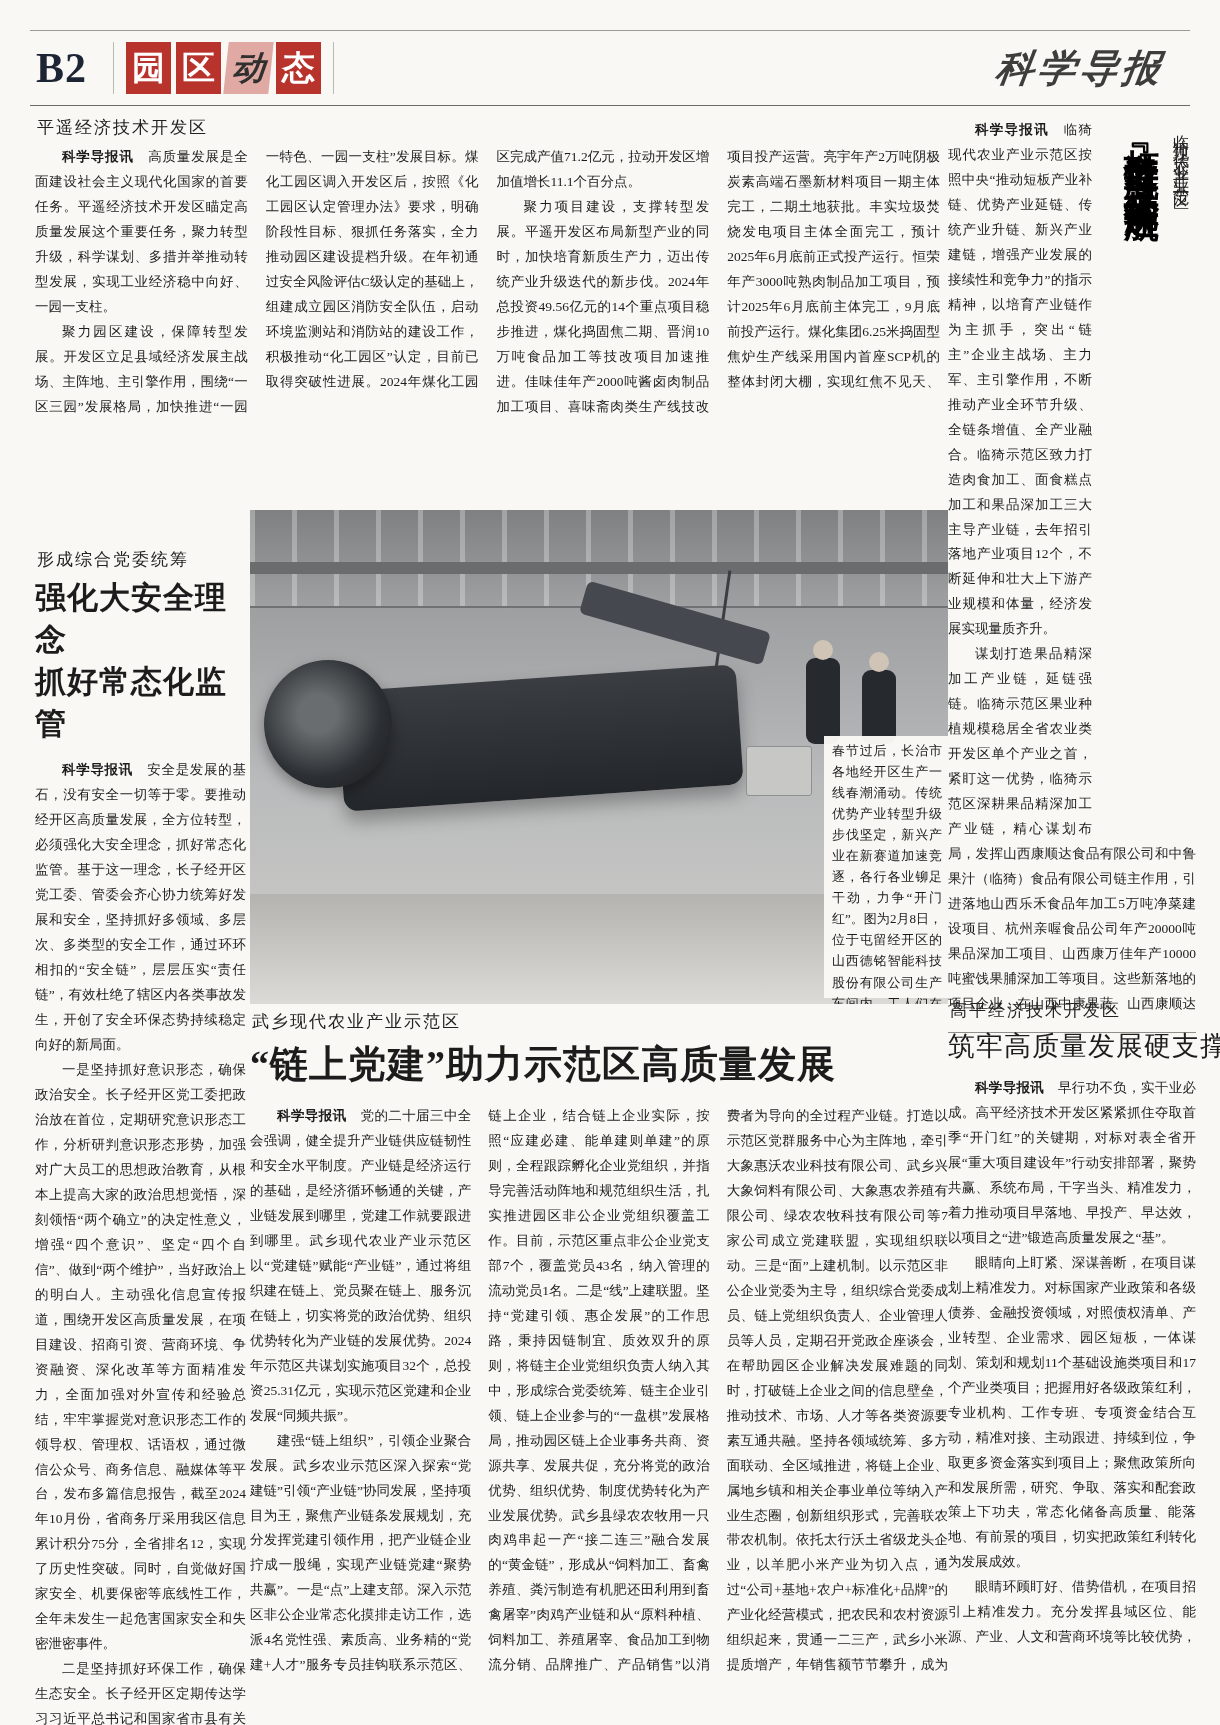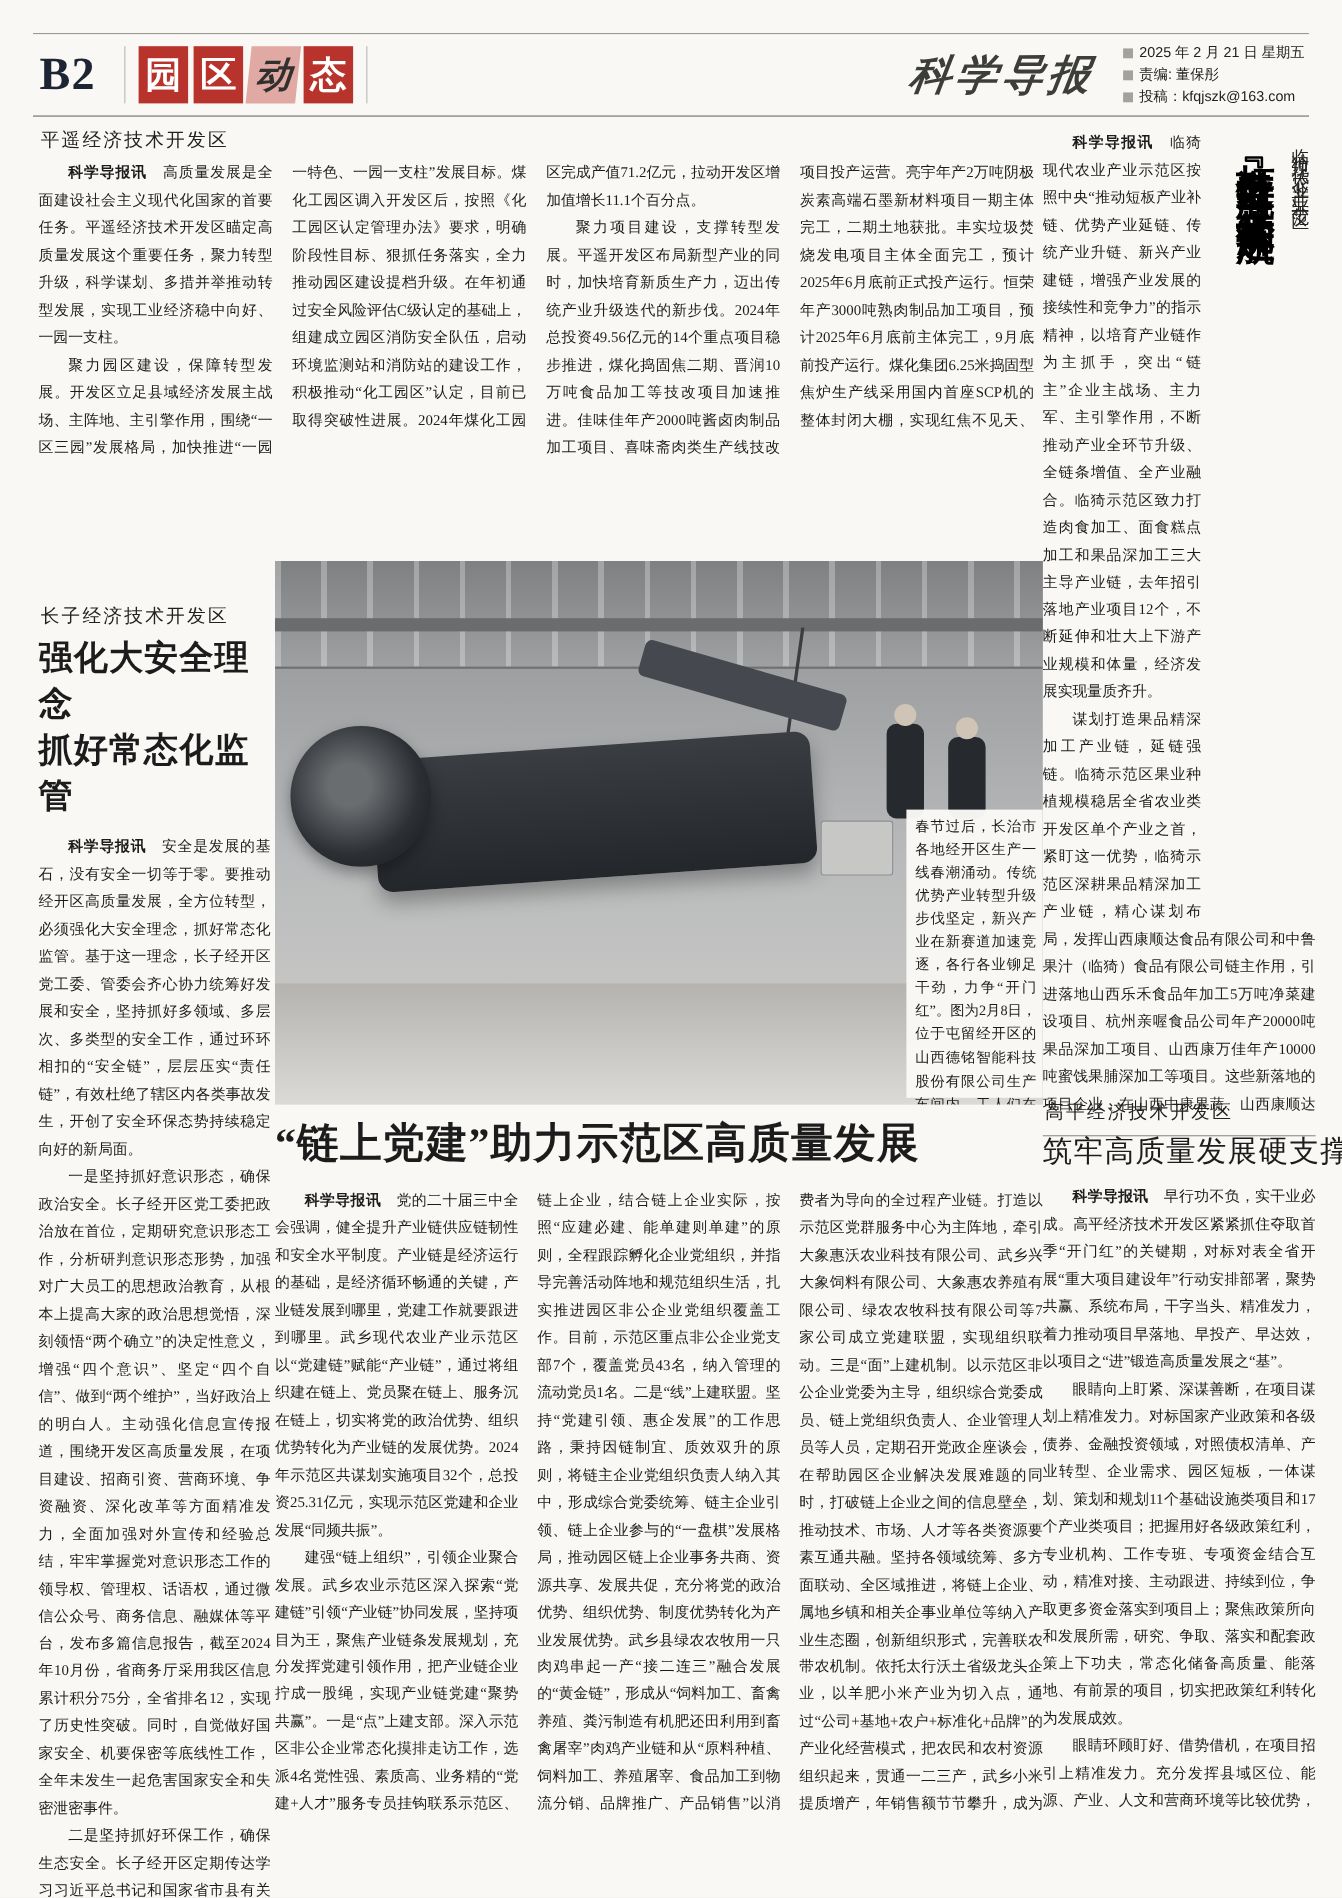--- a/index.html
+++ b/index.html
@@ -83,49 +83,35 @@
       <div class="hd-bar"></div>
       <div class="logo-row">
         <div class="logo-box">园</div>
         <div class="logo-box">区</div>
         <div class="logo-box alt">动</div>
         <div class="logo-box">态</div>
       </div>
       <div class="hd-bar"></div>
       <div class="hd-spacer"></div>
       <div class="masthead">科学导报</div>
-      <div class="hd-info">
-        <div class="row">
-            <span class="sq"></span>
-            <span>2025 年 2 月 21 日 星期五</span>
-          </div>
-        <div class="row">
-            <span class="sq"></span>
-            <span>责编: 董保彤</span>
-          </div>
-        <div class="row">
-            <span class="sq"></span>
-            <span>投稿：kfqjszk@163.com</span>
-          </div>
-      </div>
     </div>
   </div>
 
   <div id="pingyao">
     <div class="kicker">平遥经济技术开发区</div>
     <div class="cols body-text">
       <p class="first"><b class="lead">科学导报讯　</b><span>高质量发展是全面建设社会主义现代化国家的首要任务。平遥经济技术开发区瞄定高质量发展这个重要任务，聚力转型升级，科学谋划、多措并举推动转型发展，实现工业经济稳中向好、一园一支柱。</span></p>
       <p>聚力园区建设，保障转型发展。开发区立足县域经济发展主战场、主阵地、主引擎作用，围绕“一区三园”发展格局，加快推进“一园一特色、一园一支柱”发展目标。煤化工园区调入开发区后，按照《化工园区认定管理办法》要求，明确阶段性目标、狠抓任务落实，全力推动园区建设提档升级。在年初通过安全风险评估C级认定的基础上，组建成立园区消防安全队伍，启动环境监测站和消防站的建设工作，积极推动“化工园区”认定，目前已取得突破性进展。2024年煤化工园区完成产值71.2亿元，拉动开发区增加值增长11.1个百分点。</p>
       <p>聚力项目建设，支撑转型发展。平遥开发区布局新型产业的同时，加快培育新质生产力，迈出传统产业升级迭代的新步伐。2024年总投资49.56亿元的14个重点项目稳步推进，煤化捣固焦二期、晋润10万吨食品加工等技改项目加速推进。佳味佳年产2000吨酱卤肉制品加工项目、喜味斋肉类生产线技改项目投产运营。亮宇年产2万吨阴极炭素高端石墨新材料项目一期主体完工，二期土地获批。丰实垃圾焚烧发电项目主体全面完工，预计2025年6月底前正式投产运行。恒荣年产3000吨熟肉制品加工项目，预计2025年6月底前主体完工，9月底前投产运行。煤化集团6.25米捣固型焦炉生产线采用国内首座SCP机的整体封闭大棚，实现红焦不见天、VOCs气体零排放，并完善了污水治理设施，实现了“废水零排”。</p>
 
     </div>
   </div>
 
   <div id="zhangzi">
-    <div class="kicker">长子经济技术开发区</div>
+    <div class="kicker">形成综合党委统筹</div>
     <div class="headline"><span>强化大安全理念</span><br><span>抓好常态化监管</span></div>
     <div class="cols body-text">
       <p class="first"><b class="lead">科学导报讯　</b><span>安全是发展的基石，没有安全一切等于零。要推动经开区高质量发展，全方位转型，必须强化大安全理念，抓好常态化监管。基于这一理念，长子经开区党工委、管委会齐心协力统筹好发展和安全，坚持抓好多领域、多层次、多类型的安全工作，通过环环相扣的“安全链”，层层压实“责任链”，有效杜绝了辖区内各类事故发生，开创了安全环保态势持续稳定向好的新局面。</span></p>
       <p>一是坚持抓好意识形态，确保政治安全。长子经开区党工委把政治放在首位，定期研究意识形态工作，分析研判意识形态形势，加强对广大员工的思想政治教育，从根本上提高大家的政治思想觉悟，深刻领悟“两个确立”的决定性意义，增强“四个意识”、坚定“四个自信”、做到“两个维护”，当好政治上的明白人。主动强化信息宣传报道，围绕开发区高质量发展，在项目建设、招商引资、营商环境、争资融资、深化改革等方面精准发力，全面加强对外宣传和经验总结，牢牢掌握党对意识形态工作的领导权、管理权、话语权，通过微信公众号、商务信息、融媒体等平台，发布多篇信息报告，截至2024年10月份，省商务厅采用我区信息累计积分75分，全省排名12，实现了历史性突破。同时，自觉做好国家安全、机要保密等底线性工作，全年未发生一起危害国家安全和失密泄密事件。</p>
       <p>二是坚持抓好环保工作，确保生态安全。长子经开区定期传达学习习近平总书记和国家省市县有关环保工作指示精神，多次通过有关环保工作案例开展警示教育，自觉履行属地环保管理职责，充分利用与长子环保局同在一栋楼内办公的有利条件，主动随时对接项目建设中的环保问题，形成抓好生态安全的强大合力，通过项目领代办人员，将上级环保工作精神传达落实到工地和班组，及时解决环保问题，把降碳、减污、增绿、循环、增长等环保要求落实落细，推动了美丽园区建设和开发区的提质升级。</p>
 
     </div>
   </div>
 
   <div id="photo">
@@ -144,20 +130,21 @@
         <div class="head"></div>
       </div>
     <div class="ph-floor"></div>
     <div class="caption-box">
       <p class="cap">春节过后，长治市各地经开区生产一线春潮涌动。传统优势产业转型升级步伐坚定，新兴产业在新赛道加速竞逐，各行各业铆足干劲，力争“开门红”。图为2月8日，位于屯留经开区的山西德铭智能科技股份有限公司生产车间内，工人们在赶制产品。</p>
 
     </div>
   </div>
 
   <div id="wuxiang">
+    <div class="kicker">武乡现代农业产业示范区</div>
     <div class="headline">“链上党建”助力示范区高质量发展</div>
     <div class="cols body-text">
       <p class="first"><b class="lead">科学导报讯　</b><span>党的二十届三中全会强调，健全提升产业链供应链韧性和安全水平制度。产业链是经济运行的基础，是经济循环畅通的关键，产业链发展到哪里，党建工作就要跟进到哪里。武乡现代农业产业示范区以“党建链”赋能“产业链”，通过将组织建在链上、党员聚在链上、服务沉在链上，切实将党的政治优势、组织优势转化为产业链的发展优势。2024年示范区共谋划实施项目32个，总投资25.31亿元，实现示范区党建和企业发展“同频共振”。</span></p>
       <p>建强“链上组织”，引领企业聚合发展。武乡农业示范区深入探索“党建链”引领“产业链”协同发展，坚持项目为王，聚焦产业链条发展规划，充分发挥党建引领作用，把产业链企业拧成一股绳，实现产业链党建“聚势共赢”。一是“点”上建支部。深入示范区非公企业常态化摸排走访工作，选派4名党性强、素质高、业务精的“党建+人才”服务专员挂钩联系示范区、链上企业，结合链上企业实际，按照“应建必建、能单建则单建”的原则，全程跟踪孵化企业党组织，并指导完善活动阵地和规范组织生活，扎实推进园区非公企业党组织覆盖工作。目前，示范区重点非公企业党支部7个，覆盖党员43名，纳入管理的流动党员1名。二是“线”上建联盟。坚持“党建引领、惠企发展”的工作思路，秉持因链制宜、质效双升的原则，将链主企业党组织负责人纳入其中，形成综合党委统筹、链主企业引领、链上企业参与的“一盘棋”发展格局，推动园区链上企业事务共商、资源共享、发展共促，充分将党的政治优势、组织优势、制度优势转化为产业发展优势。武乡县绿农农牧用一只肉鸡串起一产“接二连三”融合发展的“黄金链”，形成从“饲料加工、畜禽养殖、粪污制造有机肥还田利用到畜禽屠宰”肉鸡产业链和从“原料种植、饲料加工、养殖屠宰、食品加工到物流分销、品牌推广、产品销售”以消费者为导向的全过程产业链。打造以示范区党群服务中心为主阵地，牵引大象惠沃农业科技有限公司、武乡兴大象饲料有限公司、大象惠农养殖有限公司、绿农农牧科技有限公司等7家公司成立党建联盟，实现组织联动。三是“面”上建机制。以示范区非公企业党委为主导，组织综合党委成员、链上党组织负责人、企业管理人员等人员，定期召开党政企座谈会，在帮助园区企业解决发展难题的同时，打破链上企业之间的信息壁垒，推动技术、市场、人才等各类资源要素互通共融。坚持各领域统筹、多方面联动、全区域推进，将链上企业、属地乡镇和相关企事业单位等纳入产业生态圈，创新组织形式，完善联农带农机制。依托太行沃土省级龙头企业，以羊肥小米产业为切入点，通过“公司+基地+农户+标准化+品牌”的产业化经营模式，把农民和农村资源组织起来，贯通一二三产，武乡小米提质增产，年销售额节节攀升，成为武乡县推动农业高效发展的支柱产业。</p>
 
     </div>
   </div>
 
   <div id="linyi">
     <div class="cols body-text">

